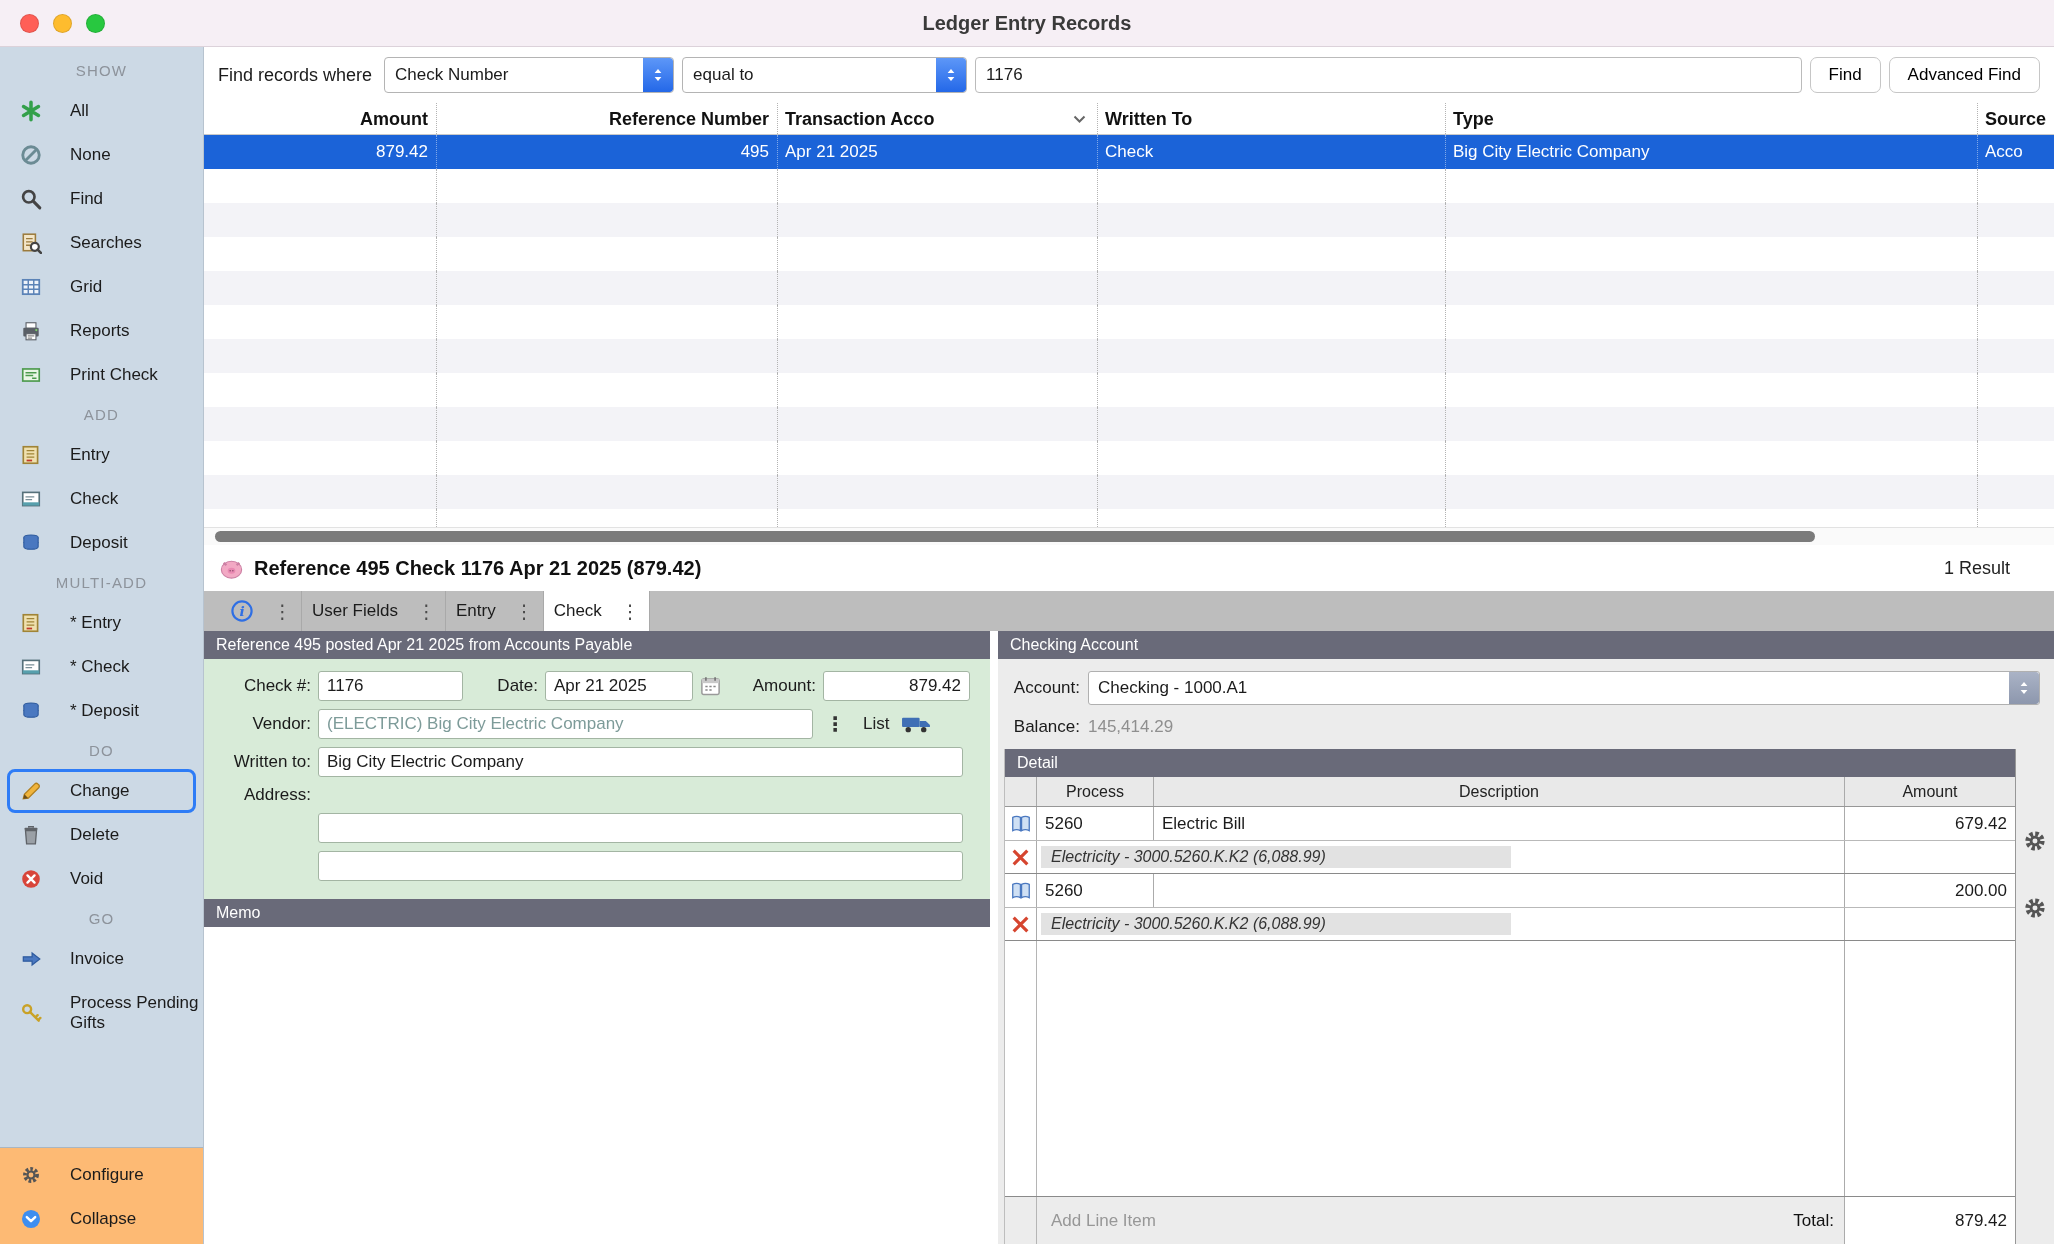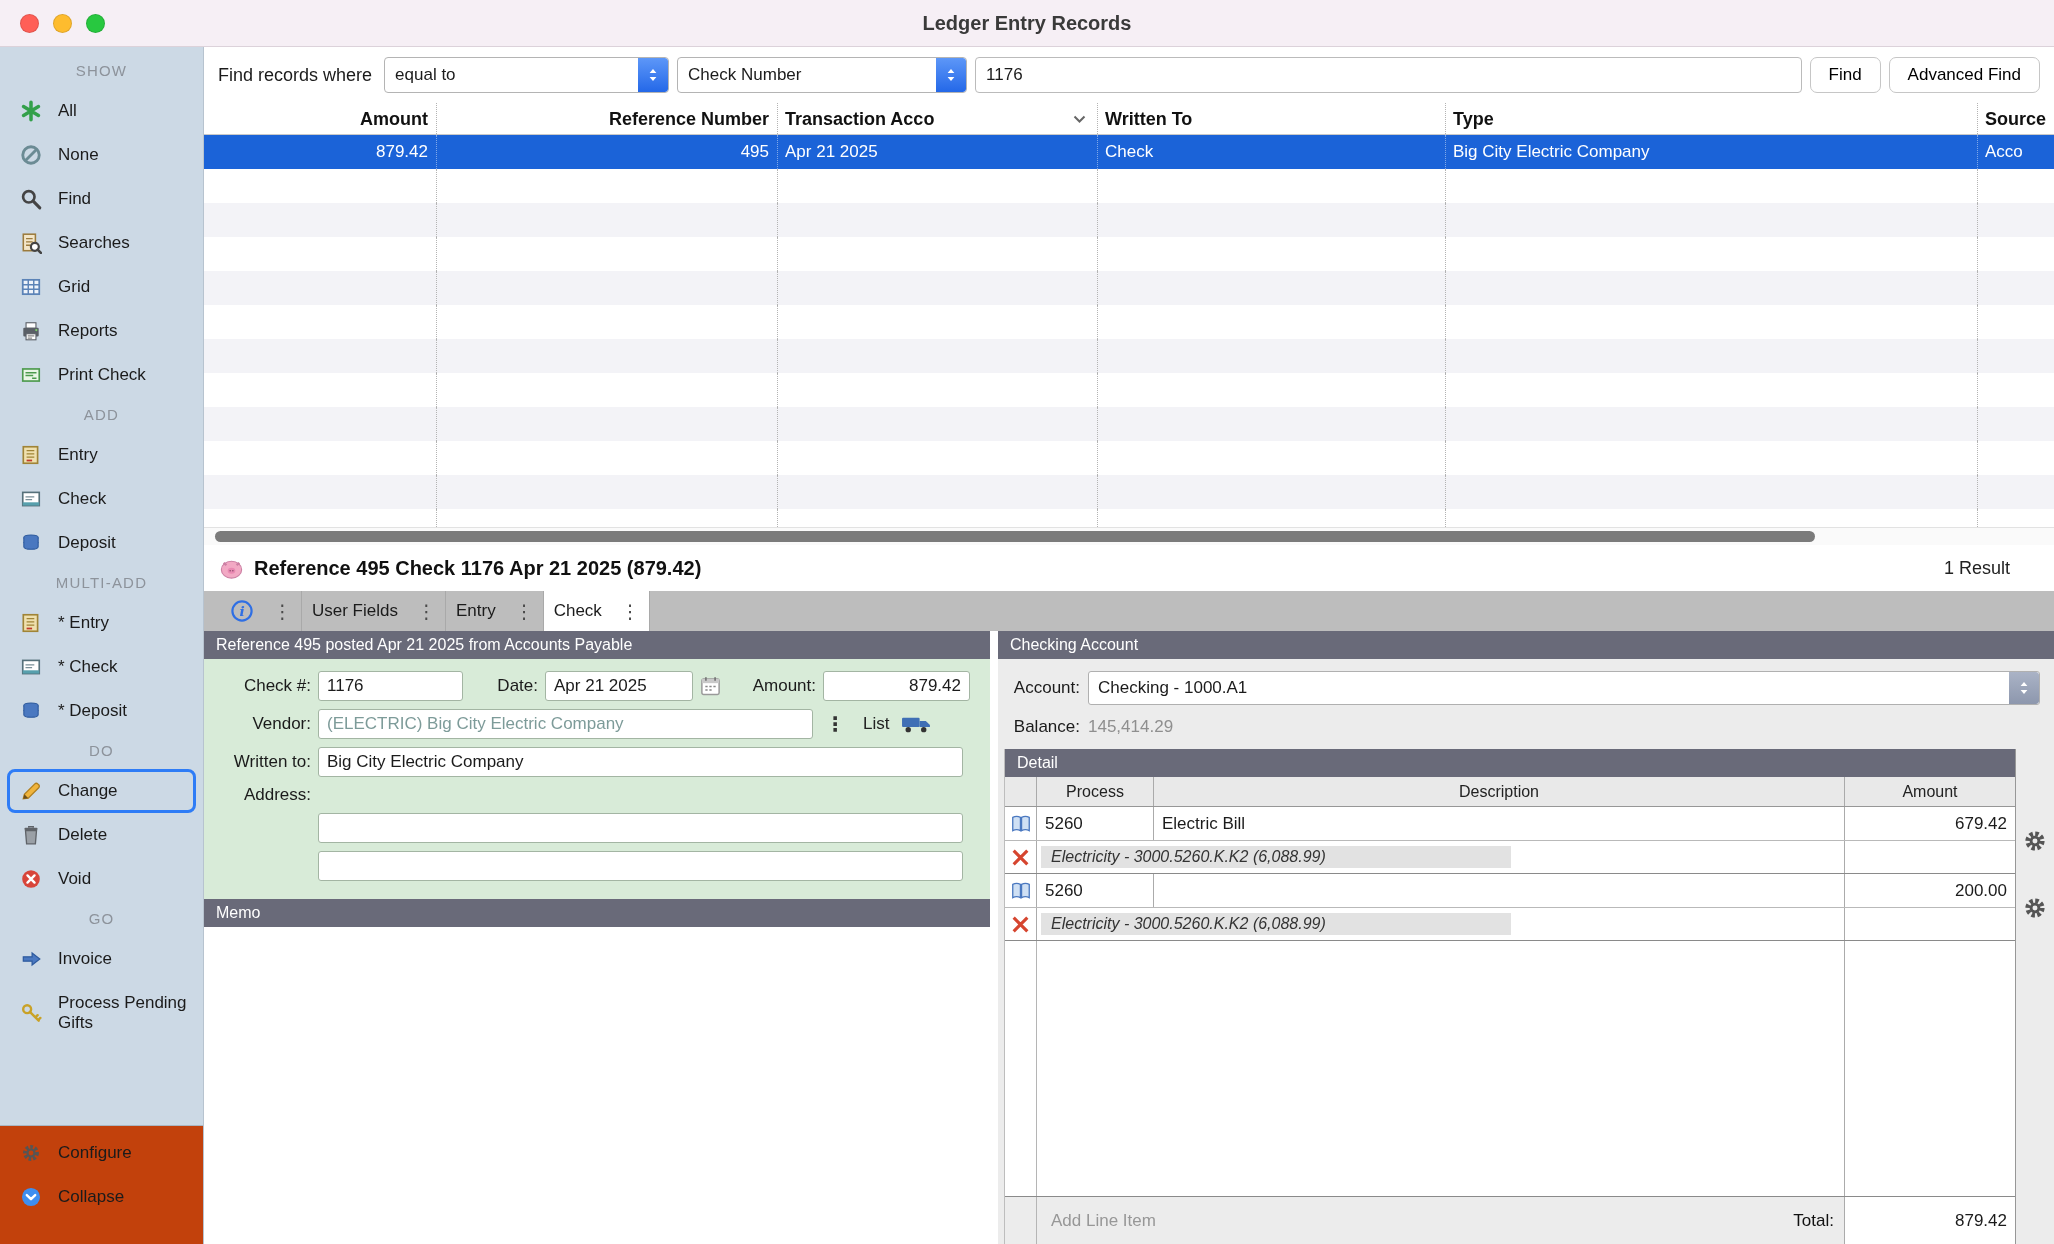--- a/index.html
+++ b/index.html
@@ -8,26 +8,26 @@
 .window{position:relative;width:2054px;height:1244px;overflow:hidden;background:#fff}
 
 .titlebar{position:absolute;top:0;left:0;right:0;height:47px;background:#f6eff5;border-bottom:1px solid #dcd2da;display:flex;align-items:center}
 .lights{position:absolute;left:20px;top:0;height:100%;display:flex;align-items:center;gap:14px}
 .light{width:19px;height:19px;border-radius:50%;border:1px solid rgba(0,0,0,.12)}
 .l-red{background:#ff5f57}.l-yellow{background:#febc2e}.l-green{background:#28c840}
 .wtitle{width:100%;text-align:center;font-weight:bold;font-size:20px;color:#3a3a3a}
 
 .sidebar{position:absolute;left:0;top:47px;width:204px;bottom:0;background:#ccd9e5;border-right:1px solid #b7c3cf;padding-top:6px;overflow:hidden}
 .sec-header{height:36px;line-height:36px;text-align:center;font-size:15px;font-weight:normal;color:#8d939b;letter-spacing:1.2px}
-.side-item{display:flex;align-items:center;gap:16px;height:44px;padding-left:20px;font-size:17px;cursor:default}
+.side-item{display:flex;align-items:center;gap:28px;height:44px;padding-left:20px;font-size:17px;cursor:default}
 .side-item.tall{height:64px}
 .side-item.selected{border:3px solid #2e7cf6;border-radius:8px;margin:0 7px;padding-left:10px}
 .side-item .lbl{line-height:1.15}
 .ic{width:22px;height:22px;flex:none}
-.side-footer{position:absolute;left:0;right:0;bottom:0;border-top:1px solid #a9b6c2;padding:5px 0 25px;background:#c2410c}
+.side-footer{position:absolute;left:0;right:0;bottom:0;border-top:1px solid #a9b6c2;padding:5px 0 3px;background:#fdba74}
 
 .main{position:absolute;left:204px;top:47px;width:1850px;bottom:0;display:flex;flex-direction:column;background:#fff}
 
 .find-bar{height:56px;display:flex;align-items:center;gap:8px;padding:0 14px;background:#fff;flex:none}
 .find-label{font-size:18px;margin-right:4px;white-space:nowrap}
 .dropdown{height:36px;background:#fff;border:1px solid #b4b4b4;border-radius:4px;display:flex;align-items:center;font-size:17px;padding-left:10px;overflow:hidden}
 .dd-field{width:290px}.dd-op{width:285px}
 .dd-arrows{margin-left:auto;width:30px;height:100%;background:linear-gradient(#5d97f8,#2468e8);display:flex;align-items:center;justify-content:center;border-radius:0 3px 3px 0;flex:none}
 .search-input{height:36px;border:1px solid #bbb;border-radius:4px;font-size:17px;padding:0 10px;flex:1;min-width:0;outline:none}
 .btn{height:36px;background:#fff;border:1px solid #c6c6c6;border-radius:7px;font-size:17px;padding:0 18px;white-space:nowrap}
@@ -310,31 +310,31 @@
           </svg>
         <span class="lbl">Collapse</span>
       </div>
     </div>
   </div>
 
   <div class="main">
 
     <div class="find-bar">
       <span class="find-label">Find records where</span>
-      <div class="dropdown dd-op">
-        <span>equal to</span>
+      <div class="dropdown dd-field">
+        <span>Check Number</span>
         <span class="dd-arrows">
             <svg width="12" height="14" viewBox="0 0 10 14">
               <path d="M5 1l3.4 4H1.6z" fill="#fff"></path>
               <path d="M5 13L1.6 9h6.8z" fill="#fff"></path>
             </svg>
           </span>
       </div>
-      <div class="dropdown dd-field">
-        <span>Check Number</span>
+      <div class="dropdown dd-op">
+        <span>equal to</span>
         <span class="dd-arrows">
             <svg width="12" height="14" viewBox="0 0 10 14">
               <path d="M5 1l3.4 4H1.6z" fill="#fff"></path>
               <path d="M5 13L1.6 9h6.8z" fill="#fff"></path>
             </svg>
           </span>
       </div>
       <input class="search-input" type="text" value="1176" style="">
       <button class="btn">Find</button>
       <button class="btn">Advanced Find</button>

